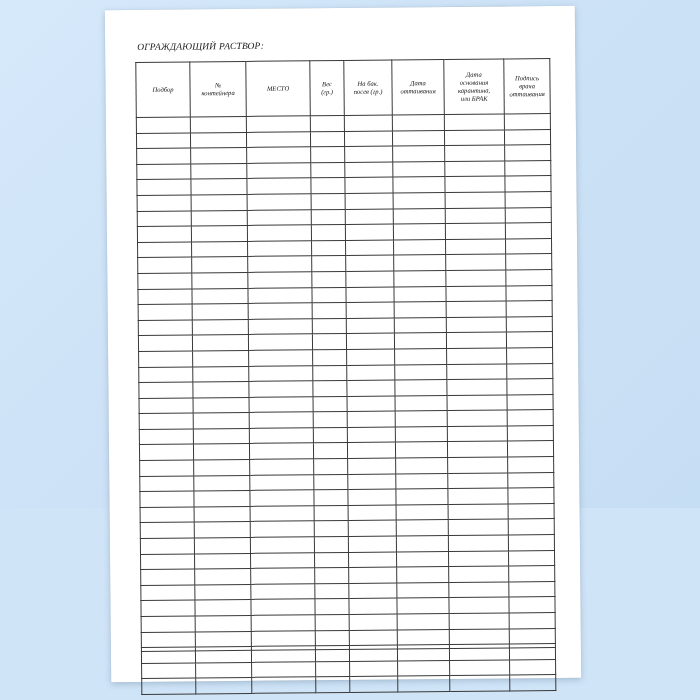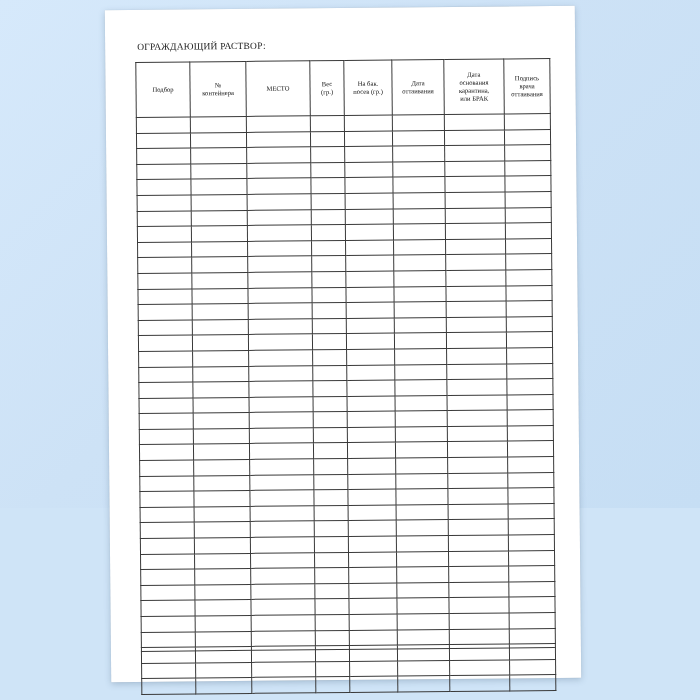--- a/index.html
+++ b/index.html
@@ -11,20 +11,21 @@
     height: 700px;
     overflow: hidden;
     background: #cfe4f7;
     font-family: "Liberation Serif", serif;
   }
   #stage {
     position: relative;
     width: 700px;
     height: 508px;
     background: linear-gradient(135deg, #d6e9fb 0%, #cde2f6 45%, #c6def4 100%);
+    font-style: italic;
   }
   
   #sheet {
     position: absolute;
     left: 108px;
     top: 8px;
     width: 470px;
     height: 672px;
     background: #ffffff;
     box-shadow: 0 2px 6px rgba(60,90,120,0.28), 0 0 1px rgba(0,0,0,0.15);

